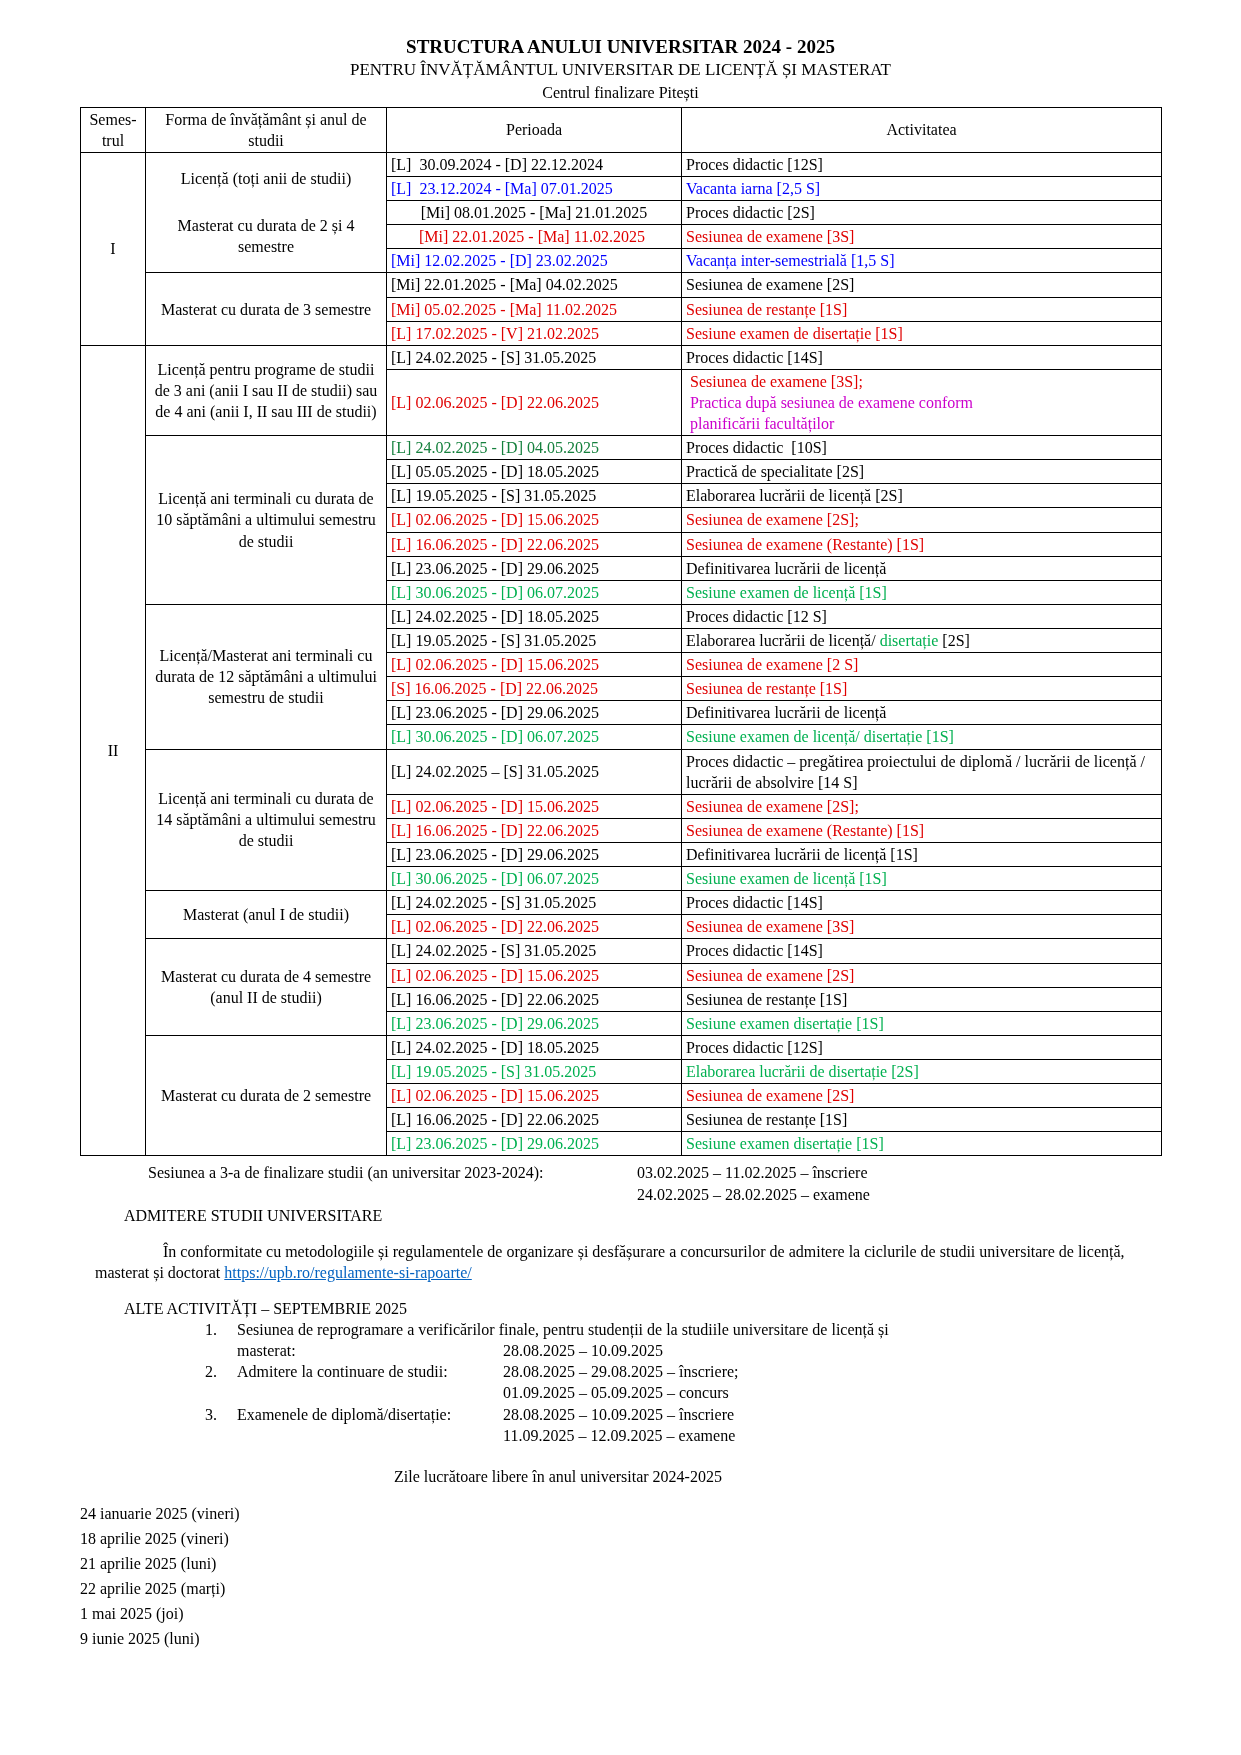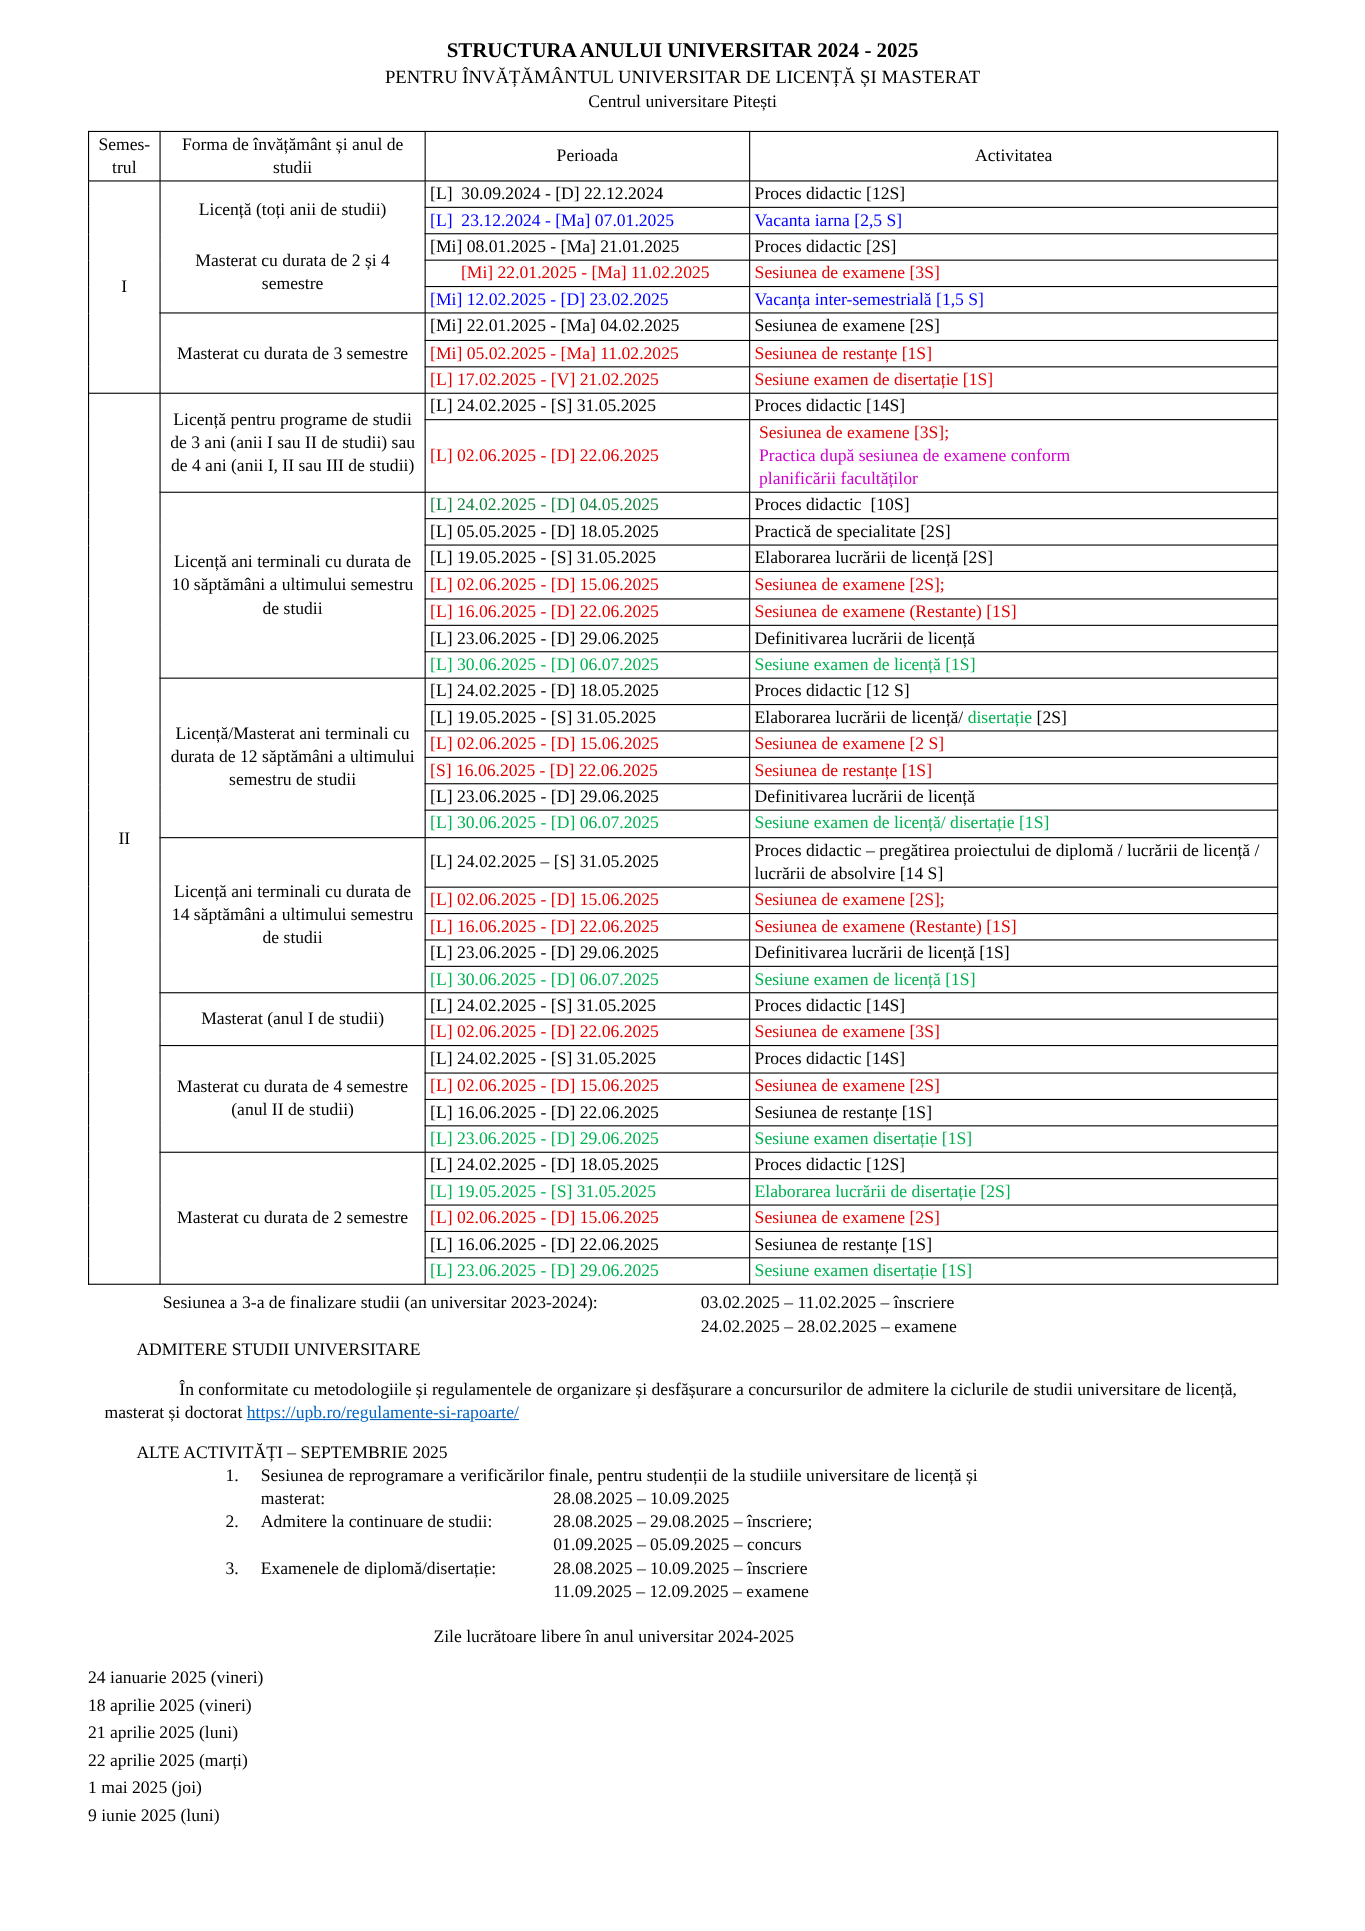--- a/index.html
+++ b/index.html
@@ -8,21 +8,21 @@
     width:1241px; min-height:1755px;
     font-family:"Liberation Serif","DejaVu Serif",serif;
     font-size:16px; color:#000; line-height:1.32;
     padding:34px 80px 40px 80px;
   }
   .title-block { text-align:center; }
   .doc-title { font-size:19px; font-weight:bold; }
   .doc-subtitle { font-size:17px; }
   .doc-subtitle2 { font-size:16px; }
 
-  table.schedule { border-collapse:collapse; table-layout:fixed; width:1081px; margin-top:16px; }
+  table.schedule { border-collapse:collapse; table-layout:fixed; width:1081px; margin-top:4px; }
   .schedule th, .schedule td { border:1px solid #000; padding:1px 4px; vertical-align:middle; }
   .schedule th { font-weight:normal; text-align:center; }
   .sem-cell { text-align:center; }
   .forma-cell { text-align:center; }
   .period-cell { white-space:pre-wrap; }
   .act-cell { white-space:pre-wrap; }
   .forma-gap { margin-top:26px; }
 
   .notes { margin-top:6px; }
   .ses3-line { display:flex; margin-left:68px;align-items:center; }
@@ -37,21 +37,21 @@
   .zile-title { width:956px; text-align:center; margin:20px 0 14px 0; }
   .zile-list { margin-top:4px; }
   .zile-item { line-height:25px; }
 </style>
 </head>
 <body>
 
 <div class="title-block">
   <div class="doc-title">STRUCTURA ANULUI UNIVERSITAR 2024 - 2025</div>
   <div class="doc-subtitle">PENTRU ÎNVĂȚĂMÂNTUL UNIVERSITAR DE LICENȚĂ ȘI MASTERAT</div>
-  <div class="doc-subtitle2">Centrul universitare Pitești</div>
+  <div class="doc-subtitle2">Centrul finalizare Pitești</div>
 </div>
 
 <table class="schedule">
   <colgroup>
     <col style="width:65px">
       <col style="width:241px">
       <col style="width:295px">
       <col style="width:480px">
   </colgroup>
   <thead>
@@ -70,21 +70,21 @@
           <div class="forma-gap">Masterat cu durata de 2 și 4 semestre</div>
         </td>
         <td class="period-cell" style="color: rgb(0, 0, 0);">[L]  30.09.2024 - [D] 22.12.2024</td>
         <td class="act-cell"><span style="color: rgb(0, 0, 0);">Proces didactic [12S]</span></td>
       </tr>
       <tr>
         <td class="period-cell" style="color: rgb(0, 0, 255);">[L]  23.12.2024 - [Ma] 07.01.2025</td>
         <td class="act-cell"><span style="color: rgb(0, 0, 255);">Vacanta iarna [2,5 S]</span></td>
       </tr>
       <tr>
-        <td class="period-cell" style="color: rgb(0, 0, 0);">[Mi] 08.01.2025 - [Ma] 21.01.2025</td>
+        <td class="period-cell" style="color: rgb(0, 0, 0); text-align: center;">[Mi] 08.01.2025 - [Ma] 21.01.2025</td>
         <td class="act-cell"><span style="color: rgb(0, 0, 0);">Proces didactic [2S]</span></td>
       </tr>
       <tr>
         <td class="period-cell" style="color: rgb(224, 0, 0); padding-left: 32px;">[Mi] 22.01.2025 - [Ma] 11.02.2025</td>
         <td class="act-cell"><span style="color: rgb(224, 0, 0);">Sesiunea de examene [3S]</span></td>
       </tr>
       <tr>
         <td class="period-cell" style="color: rgb(0, 0, 255);">[Mi] 12.02.2025 - [D] 23.02.2025</td>
         <td class="act-cell"><span style="color: rgb(0, 0, 255);">Vacanța inter-semestrială [1,5 S]</span></td>
       </tr>

